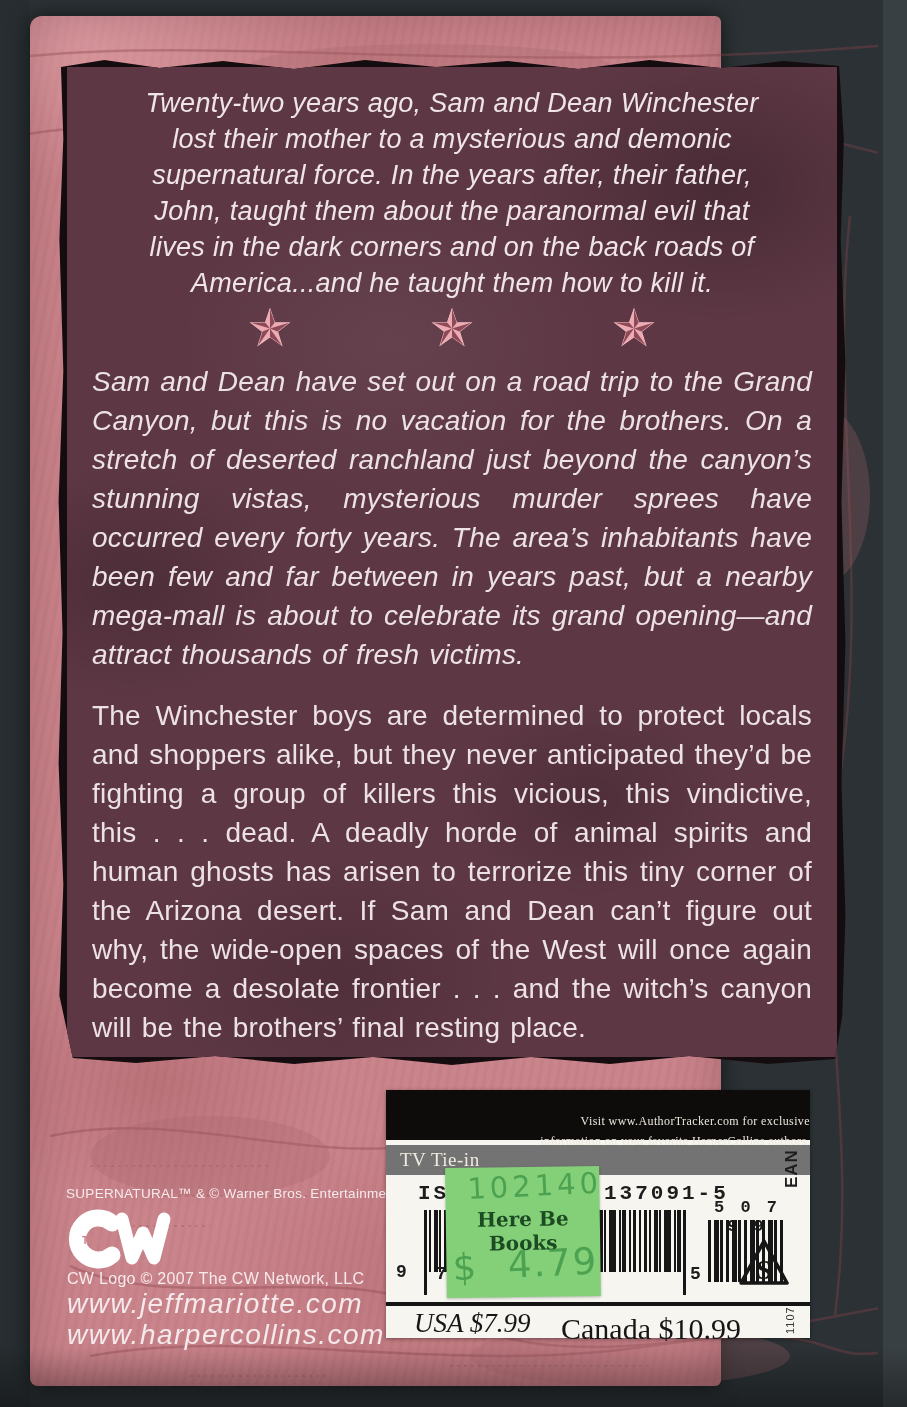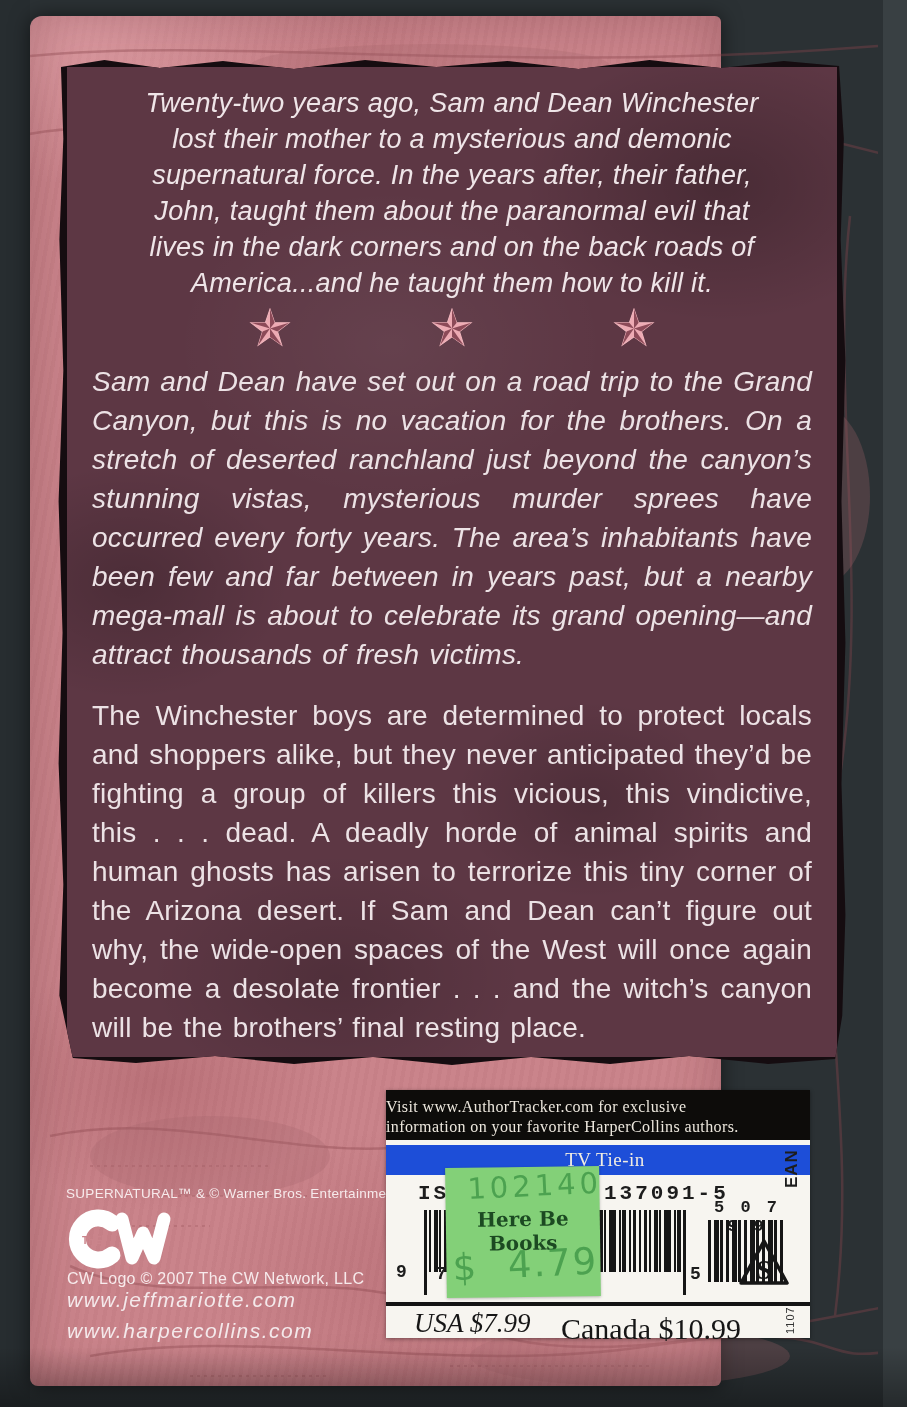--- a/index.html
+++ b/index.html
@@ -50,33 +50,33 @@
   .stars-row{display:flex;justify-content:center;gap:140px;margin-top:5px;height:44px;align-items:center;}
   .para{font-size:28px;line-height:39px;color:#ece2e5;text-align:justify;
     letter-spacing:.2px;word-spacing:2px;margin:0;}
   .para-1{margin-top:12px;font-style:italic;}
   .para-2{margin-top:22px;}
 
   
   .trademark{position:absolute;left:36px;top:1170px;font-size:13.5px;color:rgba(250,240,241,.95);letter-spacing:.3px;}
   .cw-logo{position:absolute;left:34px;top:1190px;width:112px;height:66px;}
   .cw-copyright{position:absolute;left:37px;top:1254px;font-size:16px;color:rgba(250,240,241,.95);letter-spacing:.3px;}
-  .website{position:absolute;left:37px;font-size:21px;font-style:italic;color:#f4e9eb;letter-spacing:1.5px;}
+  .website{position:absolute;left:37px;font-size:28px;font-style:italic;color:#f4e9eb;letter-spacing:1.5px;}
   .website-author{top:1272px;}
   .website-publisher{top:1303px;}
 
   
   .barcode-panel{position:absolute;left:356px;top:1074px;width:424px;height:248px;background:#f7f5f0;
     box-shadow:0 1px 4px rgba(0,0,0,.4);}
   .at-banner{position:absolute;left:0;top:0;width:100%;height:50px;background:#0d0c0a;
-    color:#ece7dd;font-family:"Liberation Serif", serif;font-size:16px;line-height:20px;
-    text-align:left;padding-top:7px;box-sizing:border-box;letter-spacing:.4px;}
-  .cat-banner{position:absolute;left:0;top:55px;width:100%;height:30px;background:#1d4ed8;
+    color:#ece7dd;font-family:"Liberation Serif", serif;font-size:12px;line-height:20px;
+    text-align:right;padding-top:21px;box-sizing:border-box;letter-spacing:.4px;}
+  .cat-banner{position:absolute;left:0;top:55px;width:100%;height:30px;background:#737373;
     color:#f1ece2;font-family:"Liberation Serif", serif;font-size:19px;line-height:29px;
-    padding-left:14px;box-sizing:border-box;letter-spacing:.5px;text-align:center;}
+    padding-left:14px;box-sizing:border-box;letter-spacing:.5px;}
   .isbn-frag{position:absolute;top:92px;font-family:"Liberation Mono", monospace;
     font-size:21px;color:#1d1d1d;letter-spacing:3px;font-weight:bold;}
   .isbn-left{left:32px;text-align:right;}
   .isbn-right{left:218px;}
   .barcode-left{position:absolute;left:38px;top:120px;width:262px;height:62px;
     background-image:
       repeating-linear-gradient(90deg,#161616 0 2px,rgba(0,0,0,0) 2px 5px),
       repeating-linear-gradient(90deg,#161616 0 3px,rgba(0,0,0,0) 3px 11px);}
   .guard{position:absolute;top:120px;width:3px;height:85px;background:#161616;}
   .guard-a{left:38px;} .guard-b{left:168px;} .guard-c{left:297px;}

